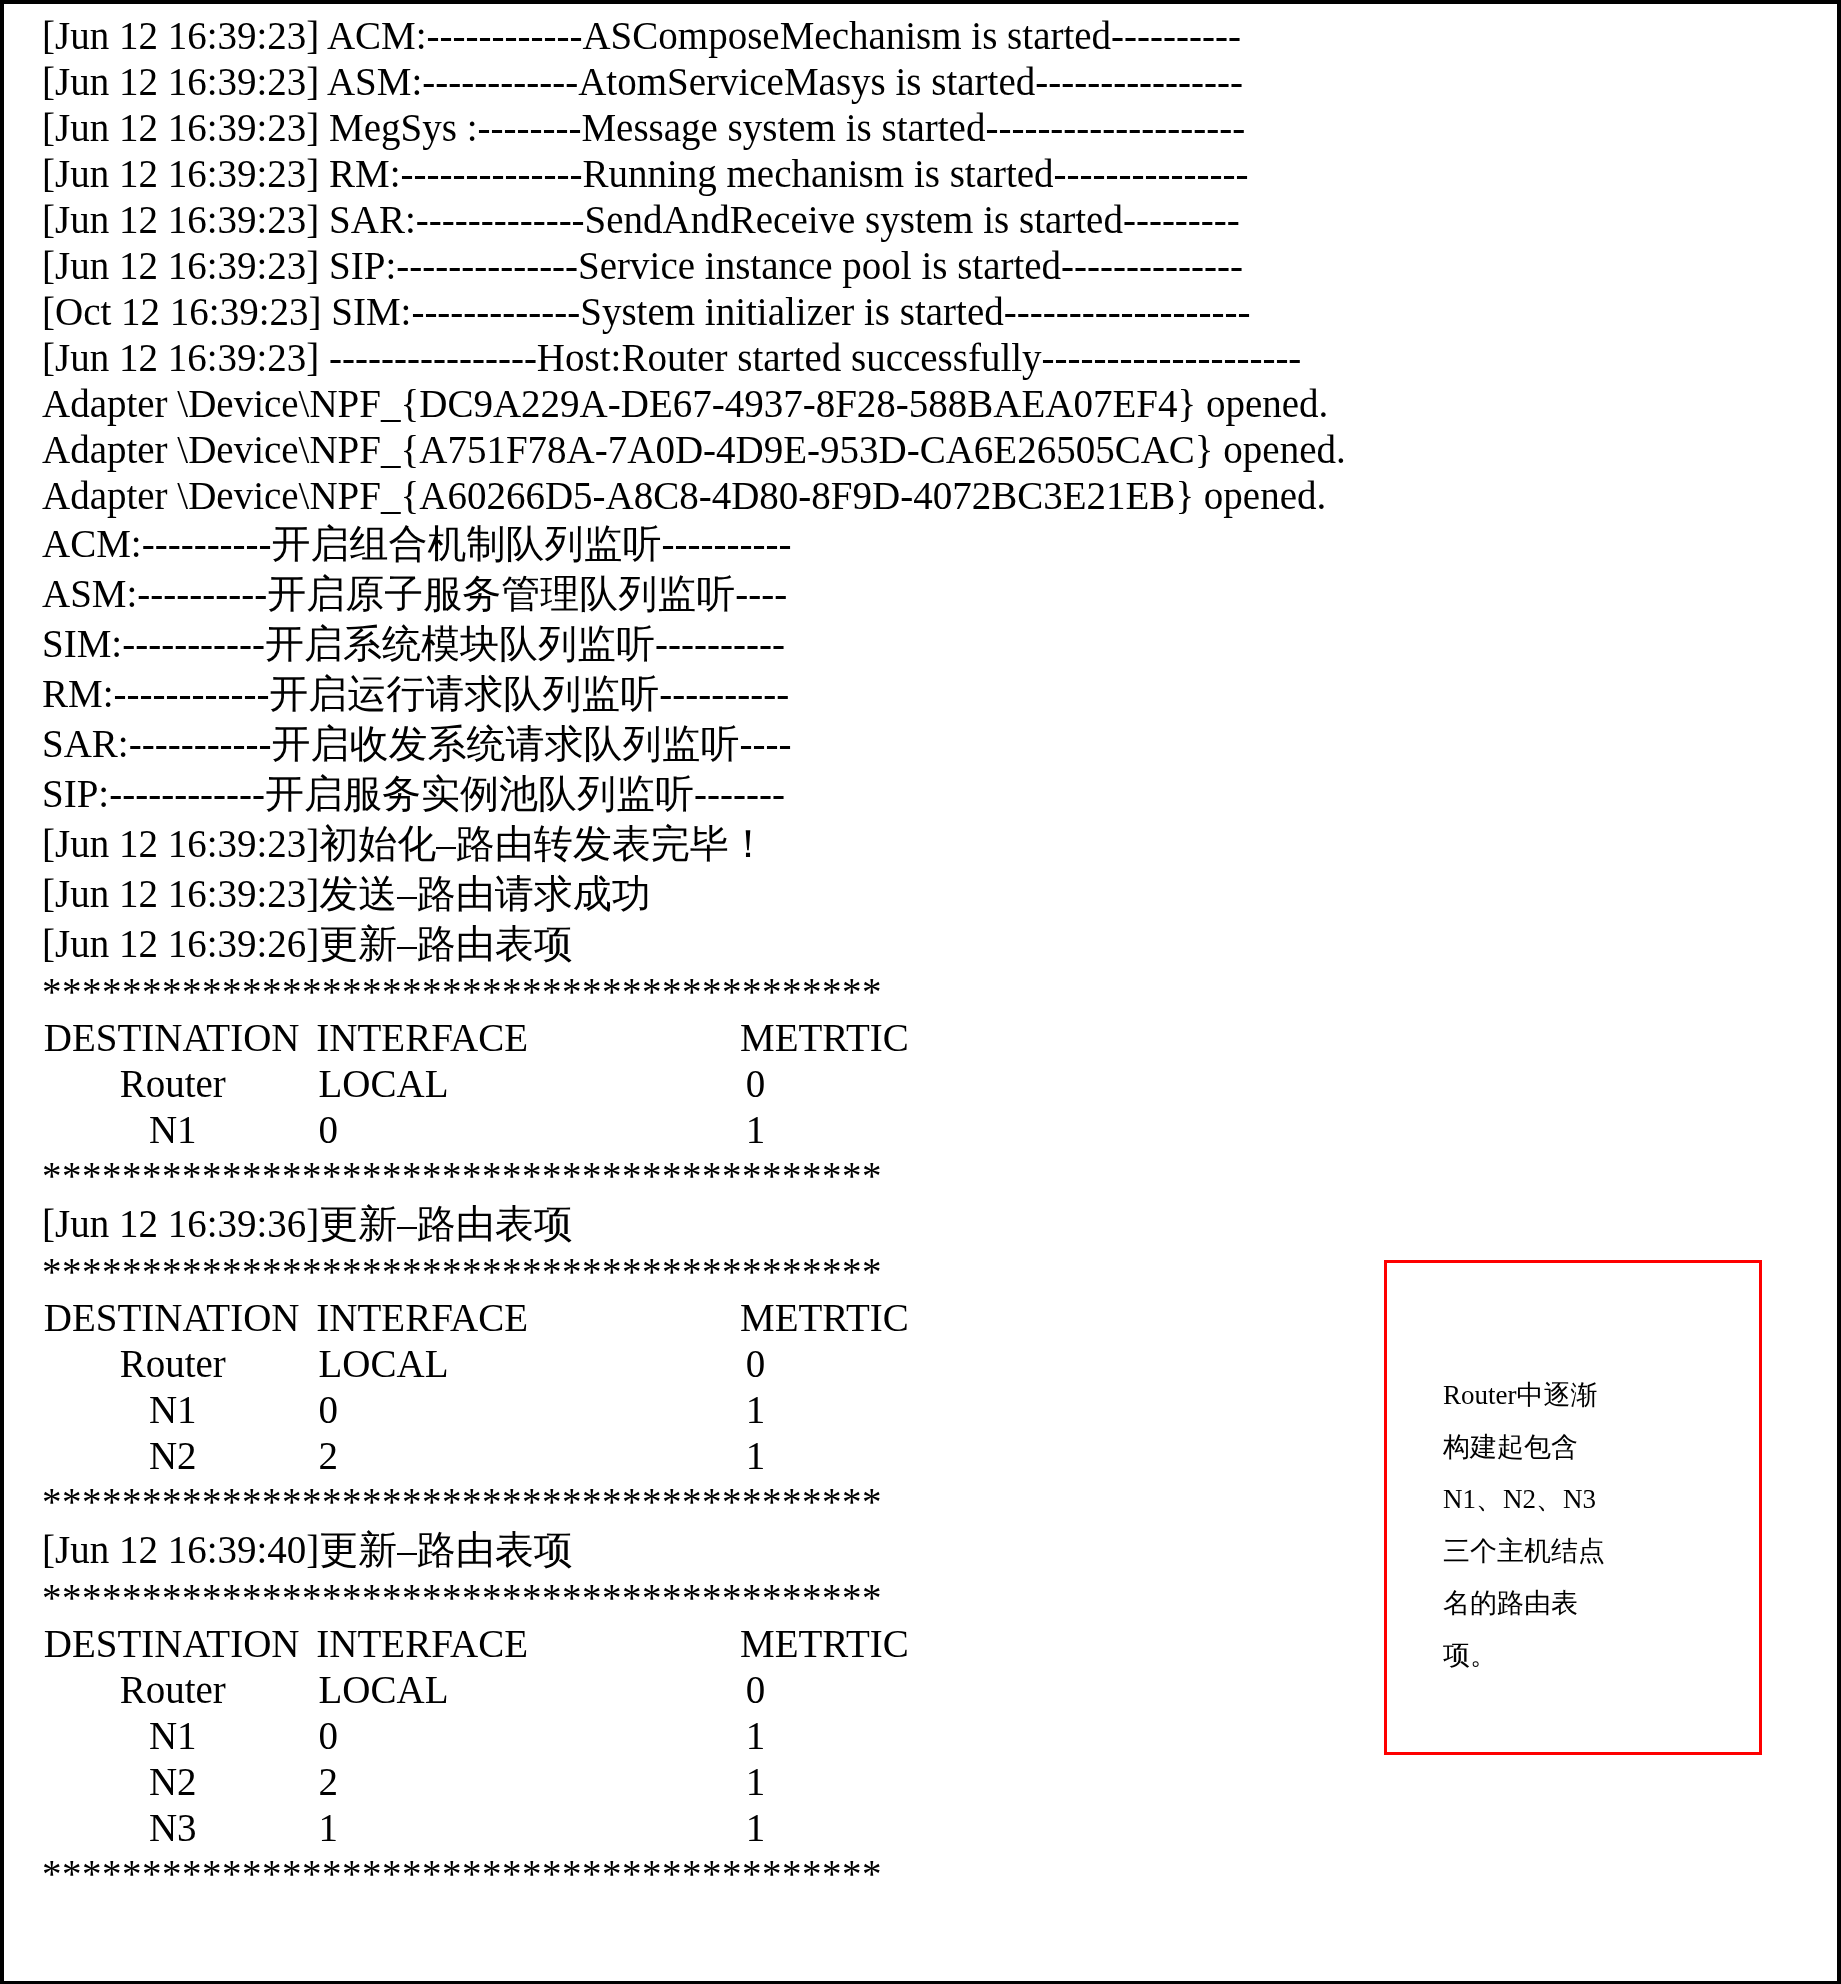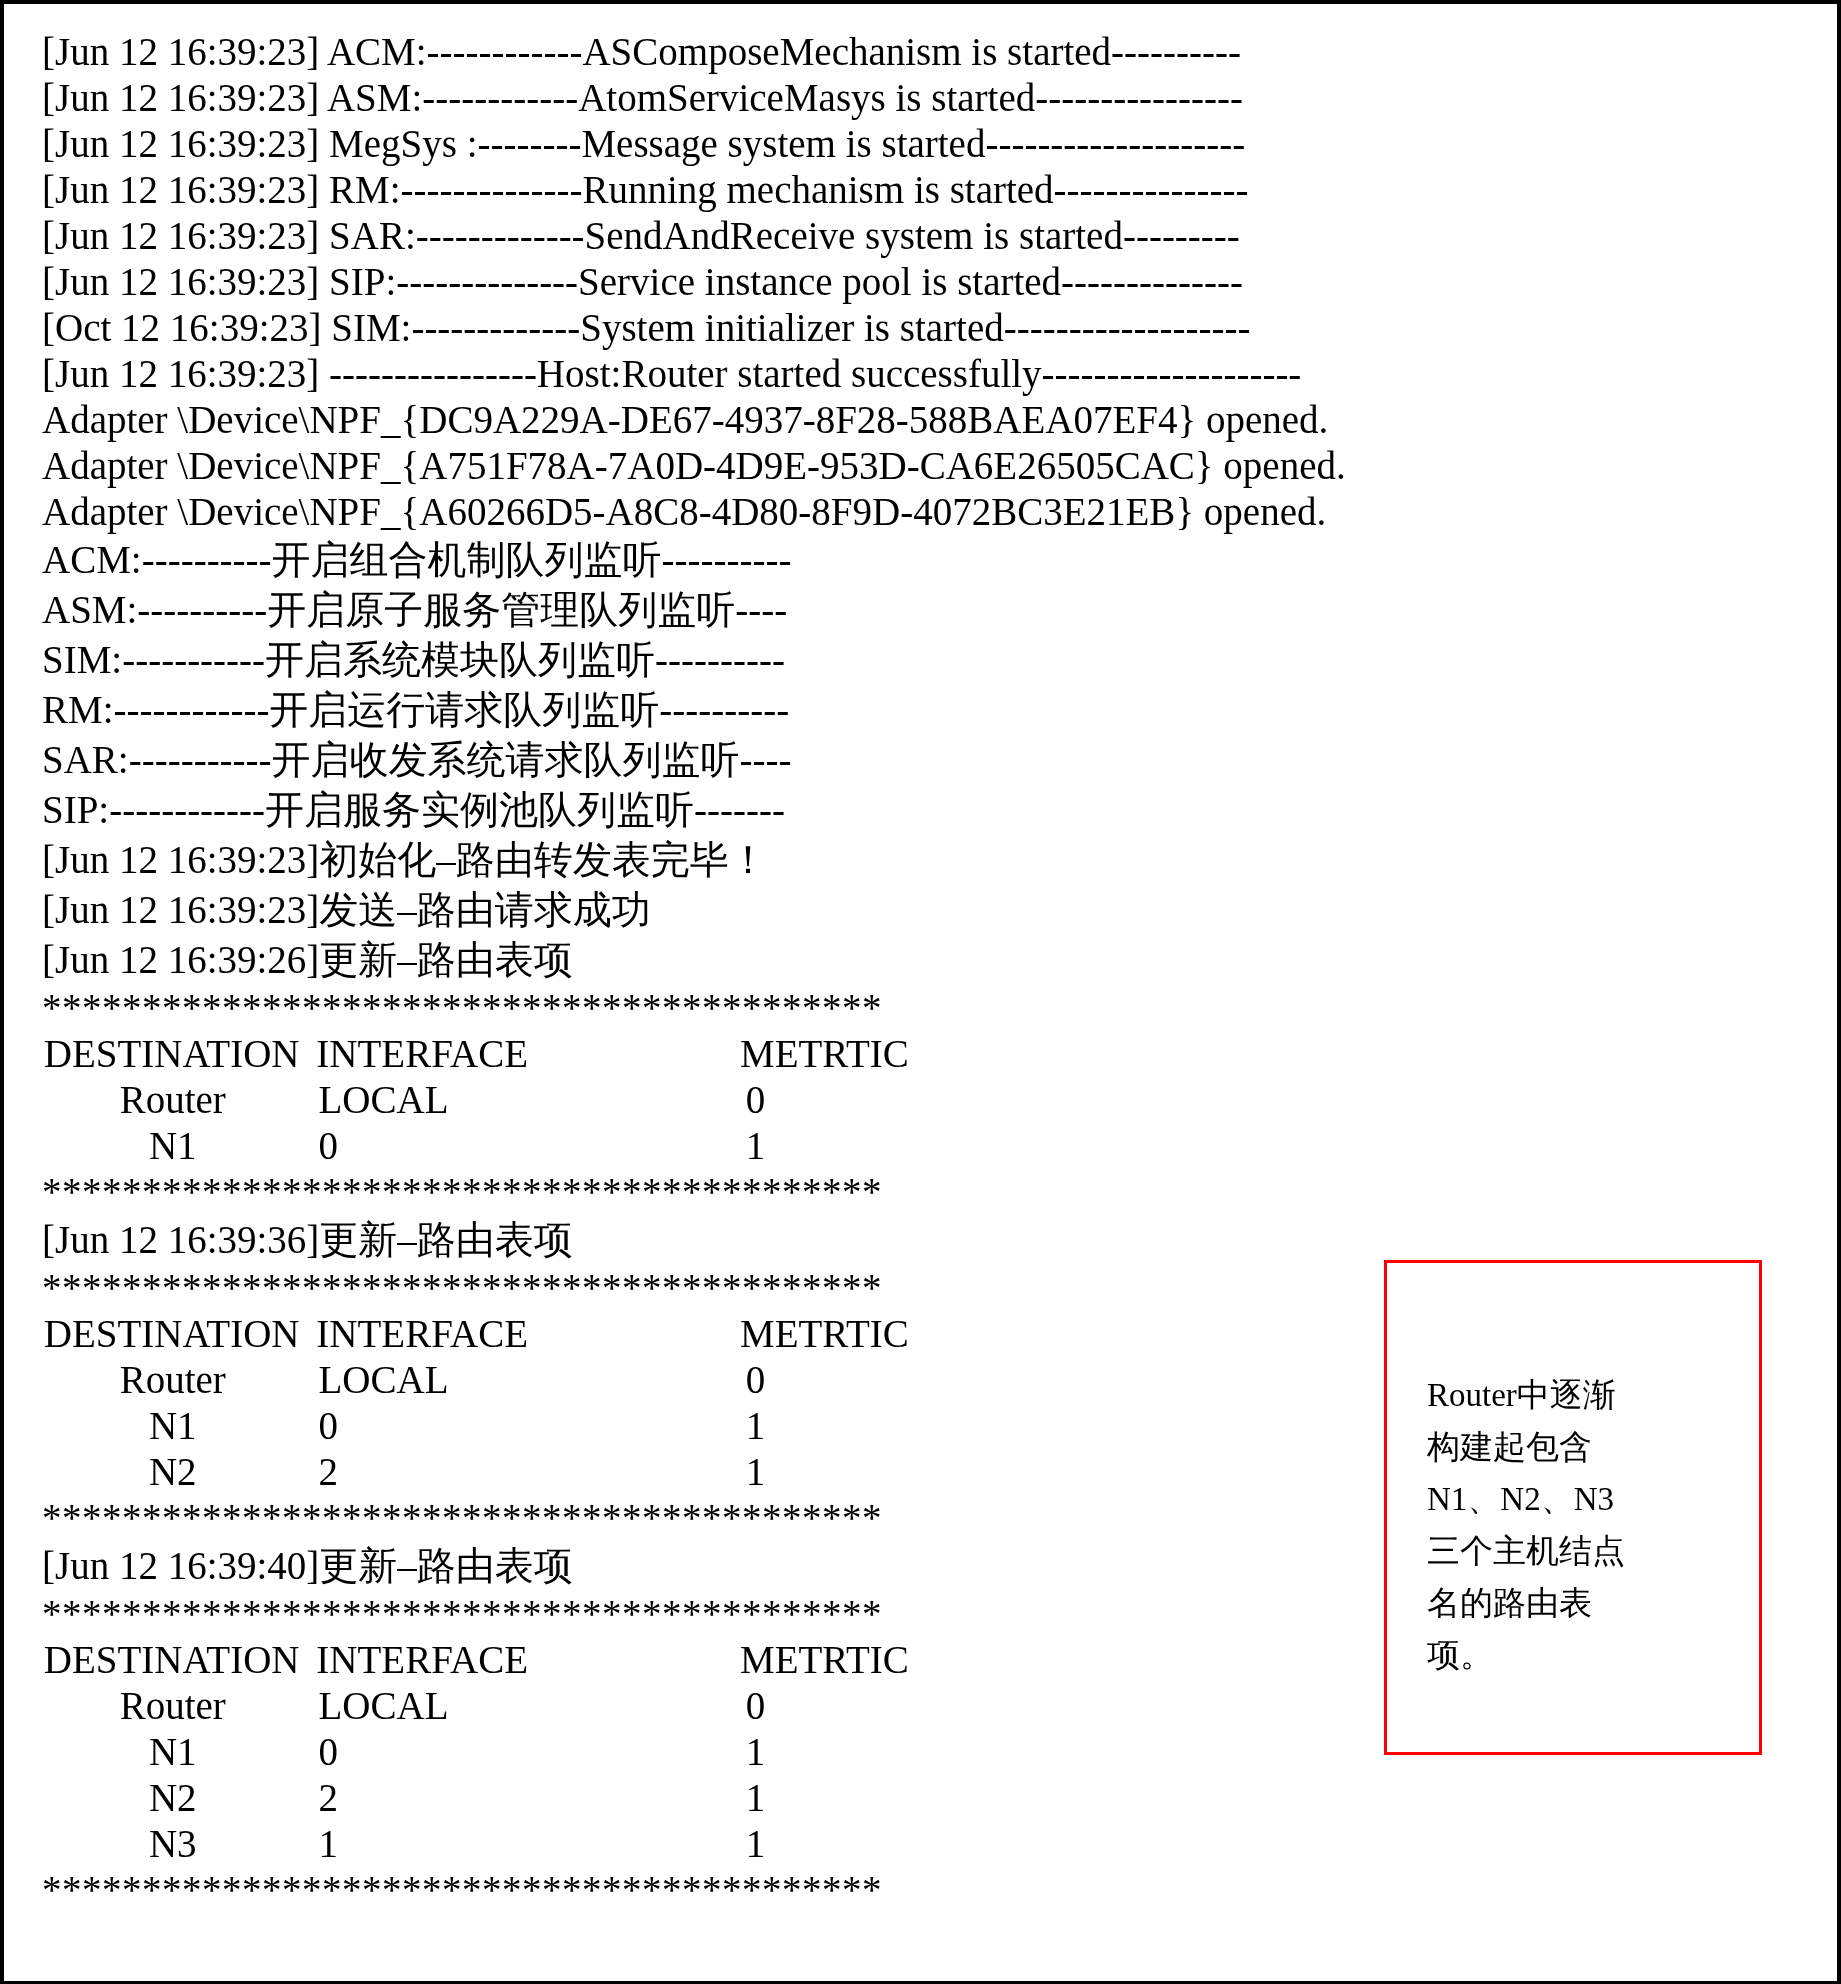--- a/index.html
+++ b/index.html
@@ -12,21 +12,21 @@
   }
   .page {
     position: absolute; inset: 0;
     box-sizing: border-box;
     border: 4.5px solid #000000;
     background: #ffffff;
     overflow: hidden;
   }
   .content {
     position: absolute;
-    left: 38px; top: 25px;
+    left: 38px; top: 9px;
     width: 1286px;
   }
   .line {
     font-size: 39px;
     line-height: 46px;
     white-space: pre;
   }
   .cjk { line-height: 50px; }
   .sep  { letter-spacing: 0.5px; }
   .trow {
@@ -42,23 +42,24 @@
   .annotation {
     position: absolute;
     left: 1380px; top: 1256px;
     width: 378px; height: 495px;
     box-sizing: border-box;
     border: 3px solid #fe0000;
     padding: 106px 10px 0 40px;
     background: #ffffff;
   }
   .ann-line {
-    font-size: 33px;
+    font-size: 27px;
     line-height: 52px;
     white-space: pre;
+    margin-left: 16px;
   }
 </style>
 </head>
 <body>
 
 <div class="page" style="border-color: rgb(0, 0, 0); background: rgb(255, 255, 255); color: rgb(0, 0, 0);">
   <div class="content">
 
     <div class="line">[Jun 12 16:39:23] ACM:------------ASComposeMechanism is started----------</div>
     <div class="line">[Jun 12 16:39:23] ASM:------------AtomServiceMasys is started----------------</div>

